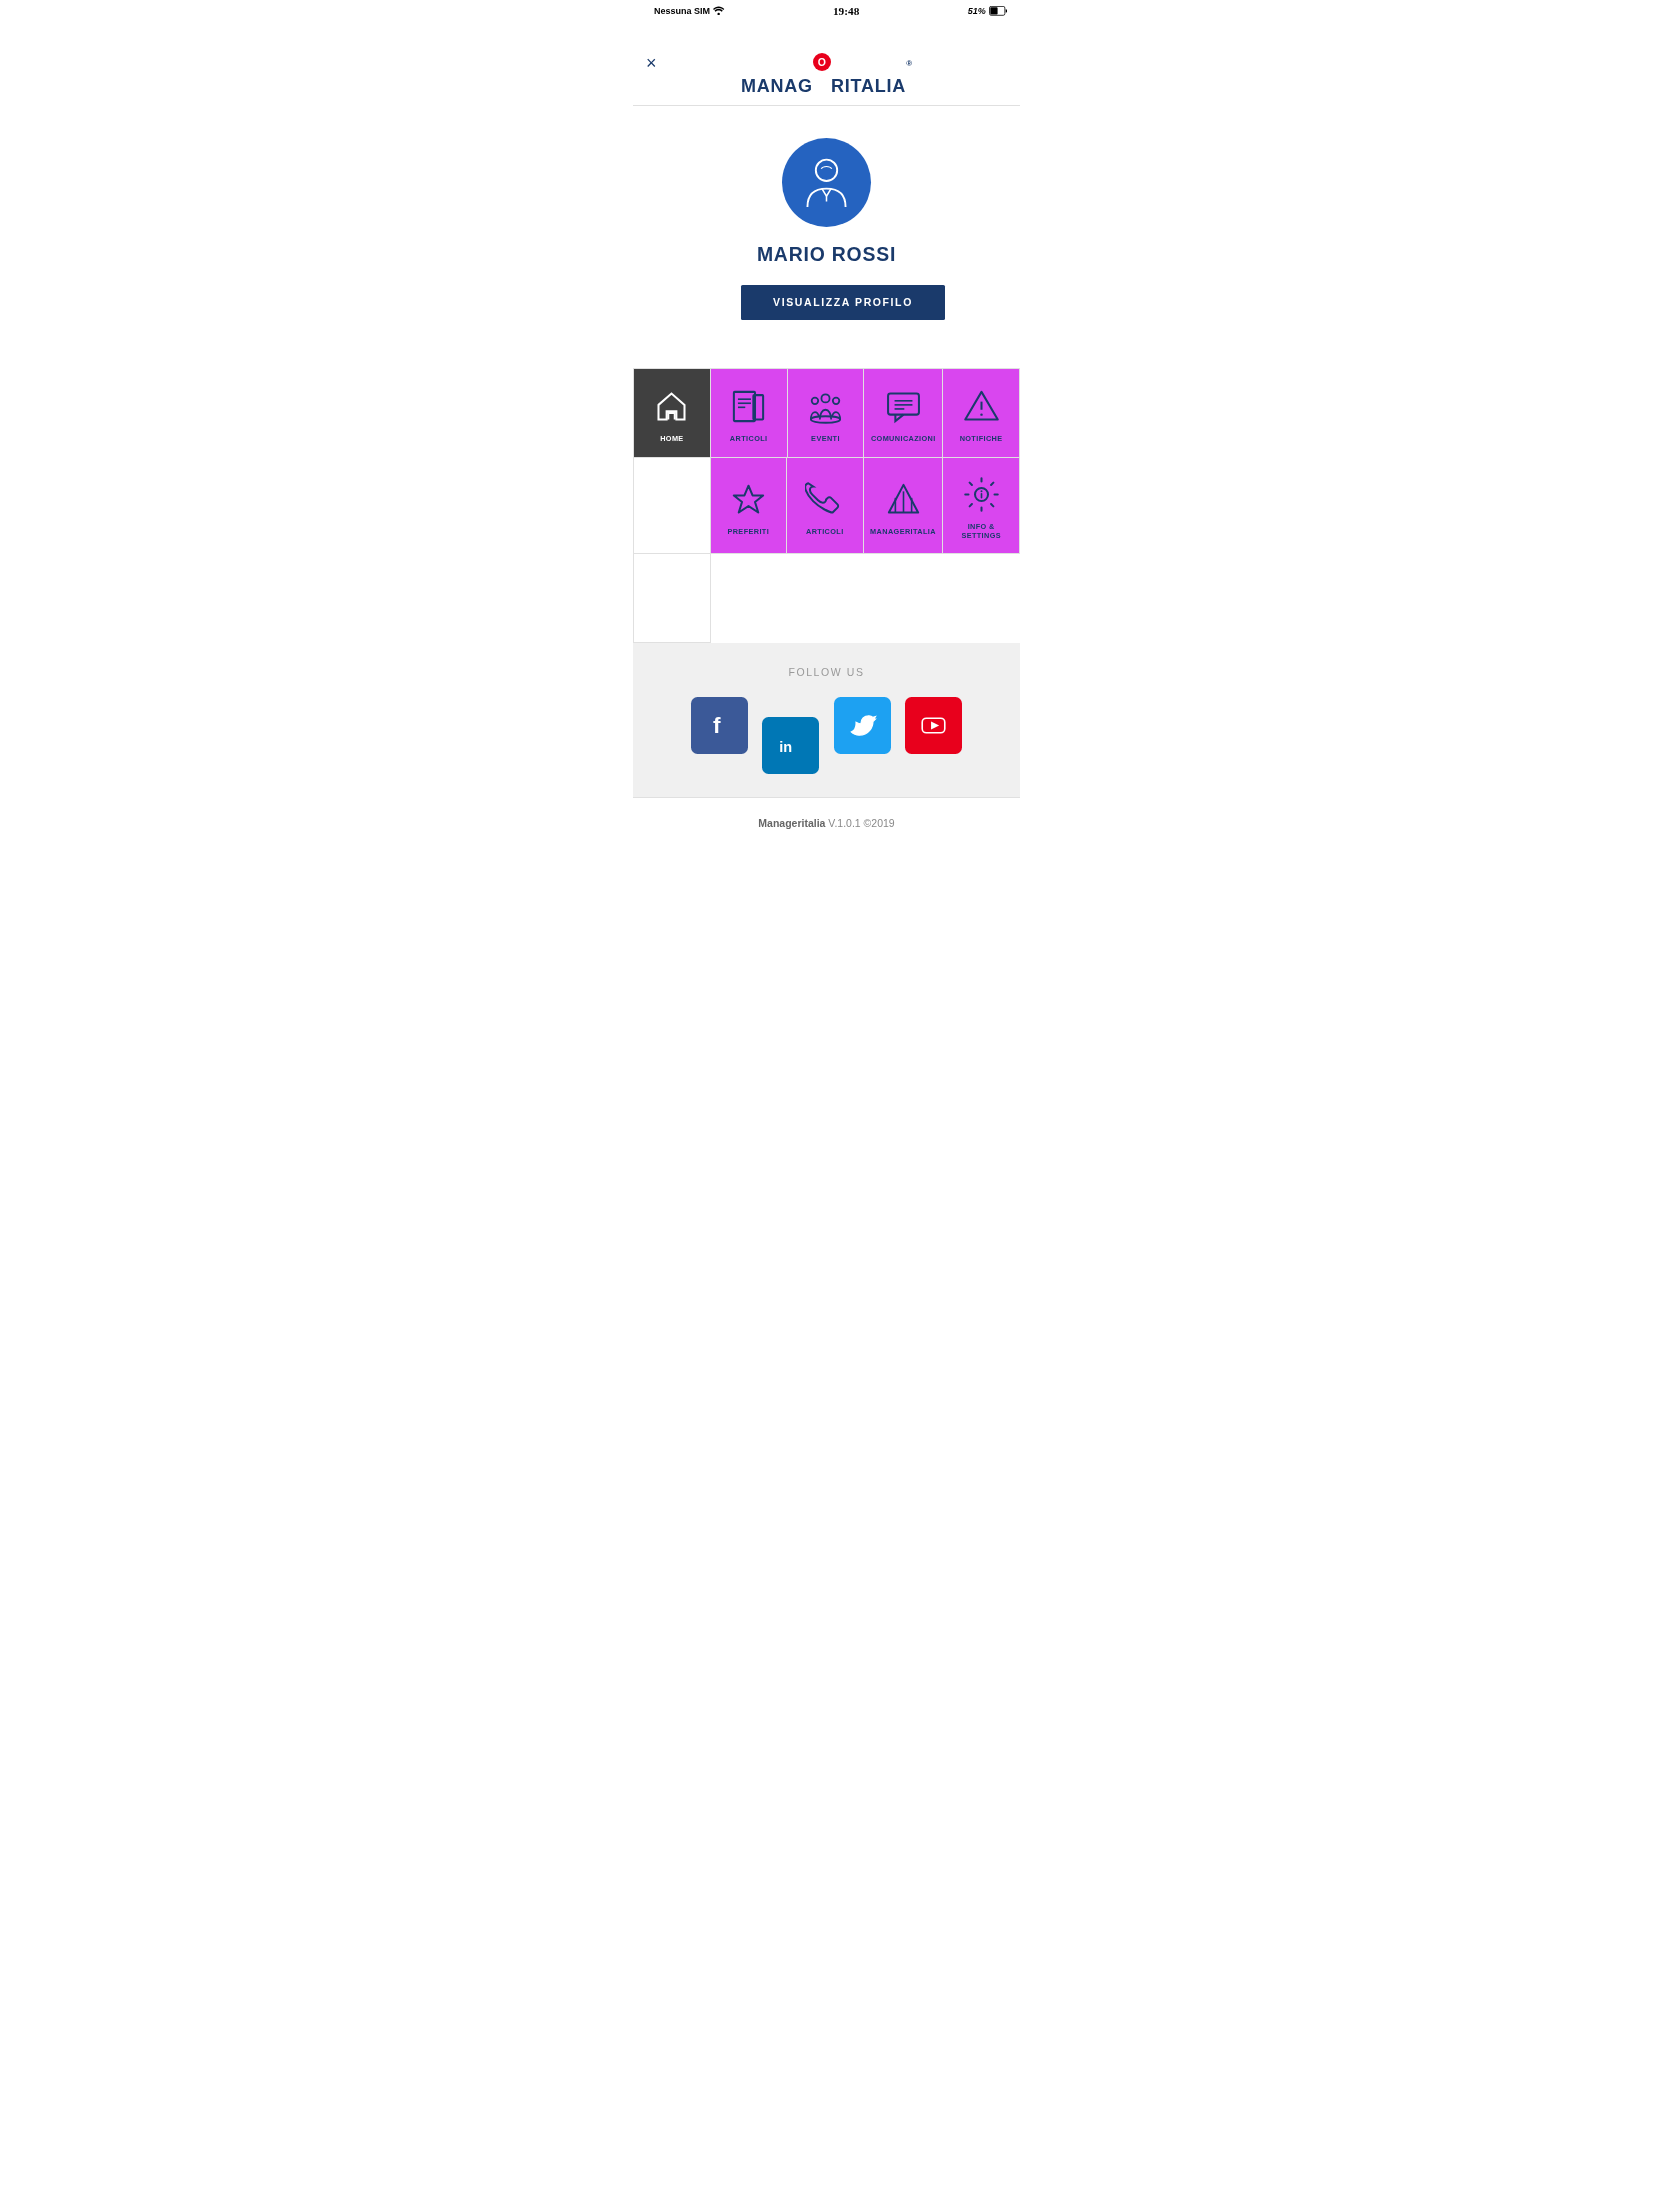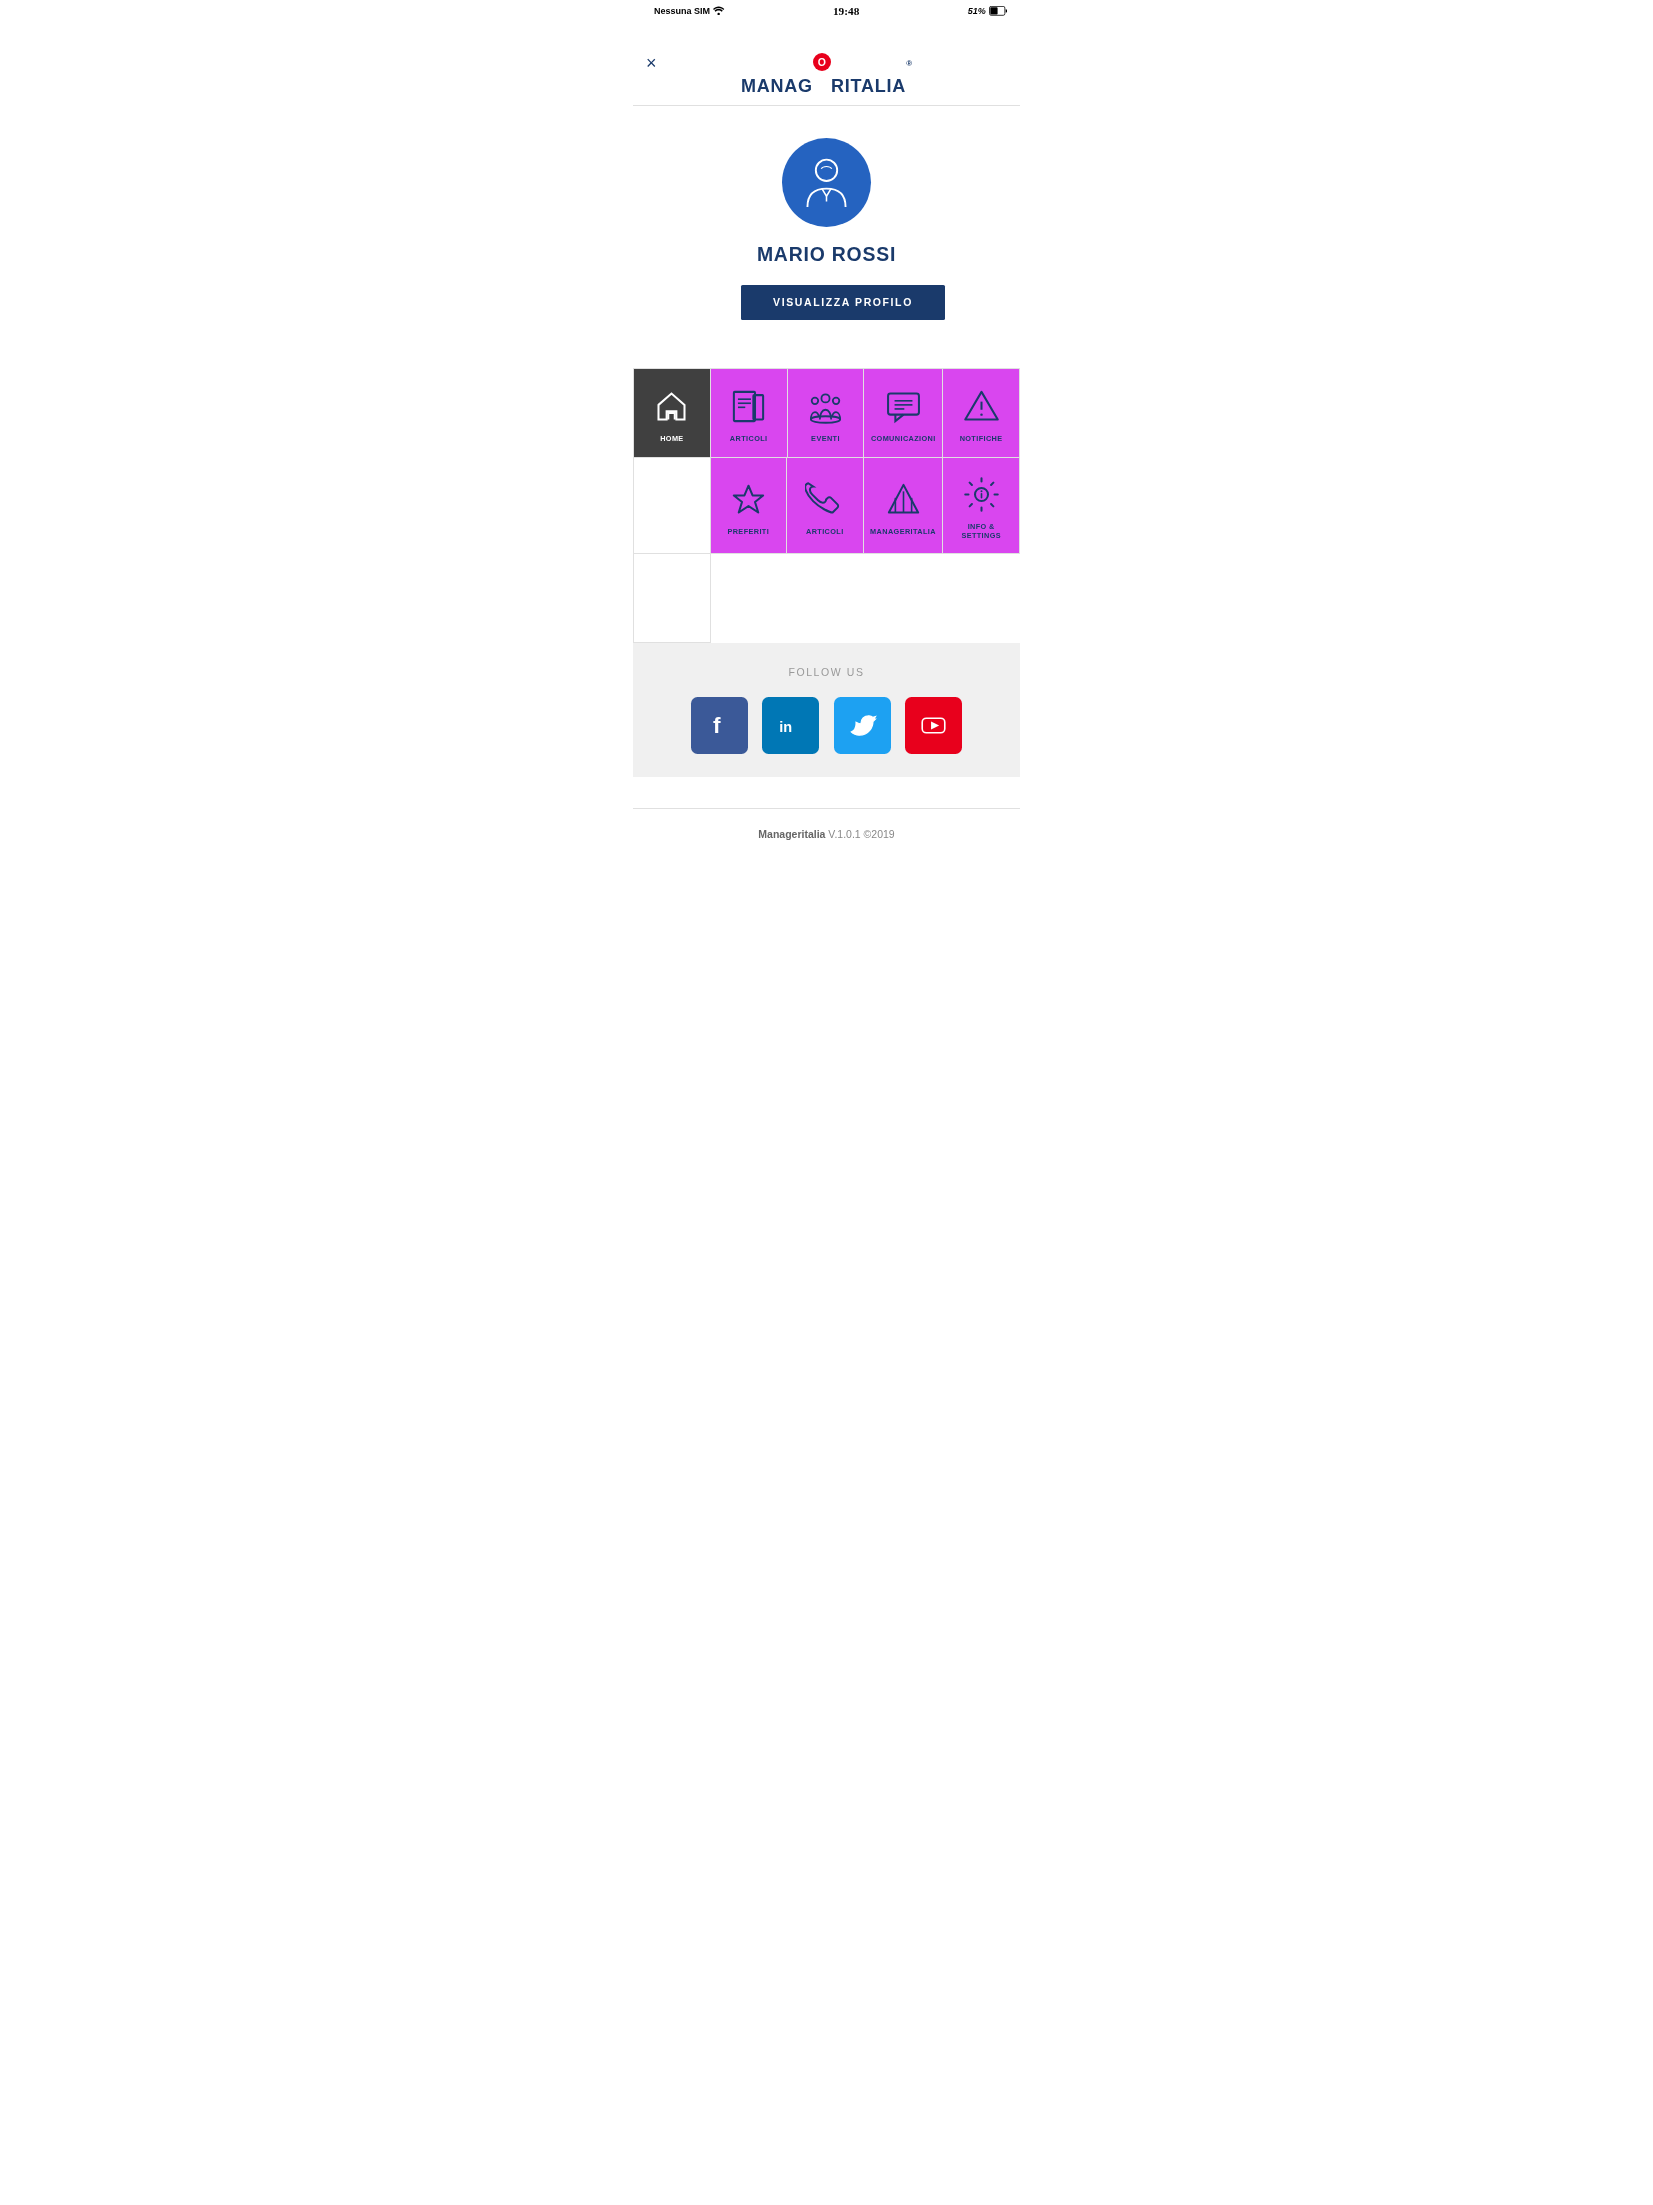--- a/index.html
+++ b/index.html
@@ -198,31 +198,30 @@
     .social-icon {
       width: 57px;
       height: 57px;
       border-radius: 6.5px;
       display: flex;
       align-items: center;
       justify-content: center;
       cursor: pointer;
     }
     .social-fb { background: #3b5998; }
-    .social-li { background: #0077b5; }
+    .social-li { background: #0077b5; margin-top: 20px; }
     .social-tw { background: #1da1f2; }
     .social-yt { background: #e8001c; }
 
     
     .footer {
       padding: 19.4px;
       text-align: center;
       background: #fff;
       border-top: 0.8px solid #e0e0e0;
-      margin-top: 31px;
     }
     .footer-text {
       font-size: 10.5px;
       color: #888;
     }
     .footer-brand {
       font-weight: 700;
       color: #666;
     }
   </style>

